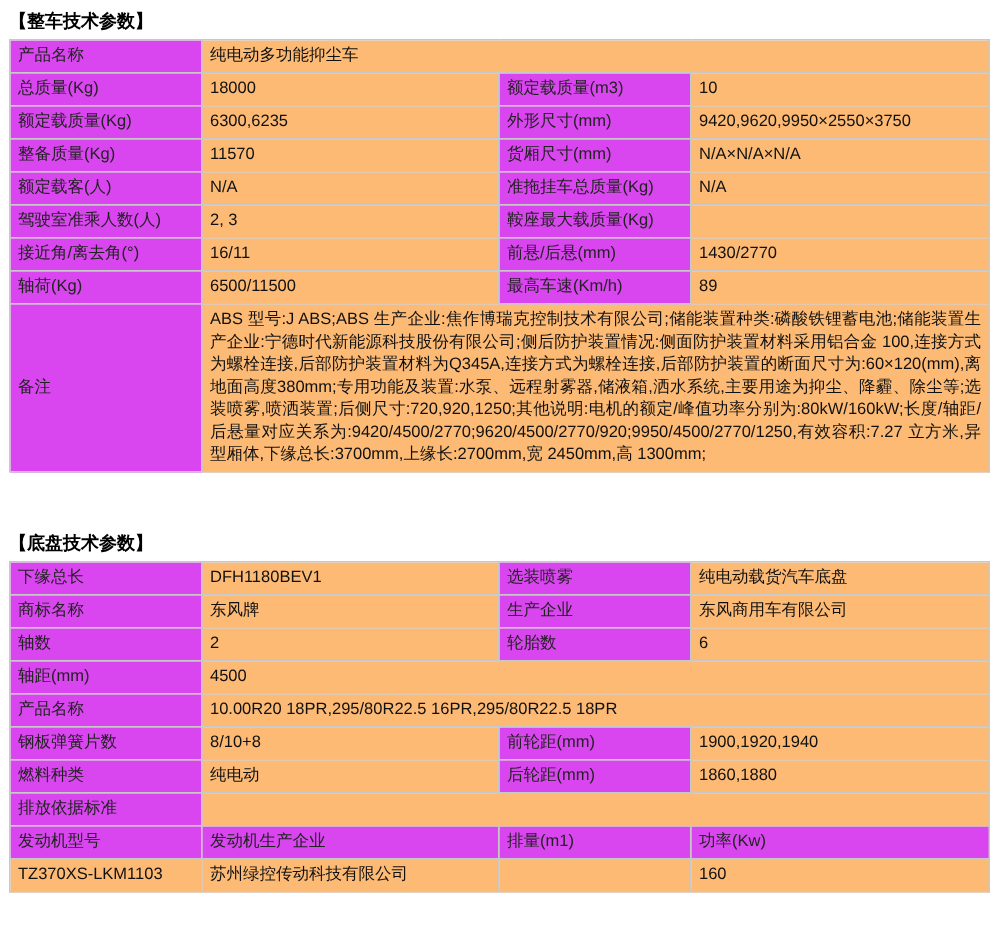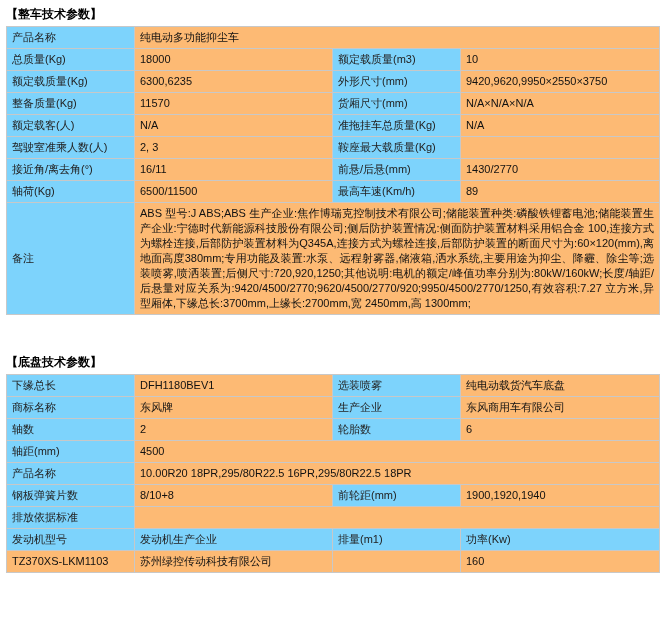--- a/index.html
+++ b/index.html
@@ -39,21 +39,21 @@
   }
   table.spec td {
     border: 1px solid #c8c8c8;
     padding: 3px 5px;
     font-size: 11px;
     line-height: 15px;
     vertical-align: middle;
     word-break: break-all;
   }
   td.lbl {
-    background: #7dd3fc;
+    background: #d946ef;
     color: #222;
     white-space: nowrap;
   }
   td.val {
     background: #fdba74;
     color: #111;
   }
   .col-a { width: 128px; }
   .col-b { width: 198px; }
   .col-c { width: 128px; }
@@ -167,20 +167,26 @@
         <td class="lbl">产品名称</td>
         <td class="val" colspan="3">10.00R20 18PR,295/80R22.5 16PR,295/80R22.5 18PR</td>
       </tr>
       <tr>
         <td class="lbl">钢板弹簧片数</td>
         <td class="val">8/10+8</td>
         <td class="lbl">前轮距(mm)</td>
         <td class="val">1900,1920,1940</td>
       </tr>
       <tr>
+        <td class="lbl">燃料种类</td>
+        <td class="val">纯电动</td>
+        <td class="lbl">后轮距(mm)</td>
+        <td class="val">1860,1880</td>
+      </tr>
+      <tr>
         <td class="lbl">排放依据标准</td>
         <td class="val blank-cell" colspan="3"></td>
       </tr>
       <tr>
         <td class="lbl">发动机型号</td>
         <td class="lbl">发动机生产企业</td>
         <td class="lbl">排量(m1)</td>
         <td class="lbl">功率(Kw)</td>
       </tr>
       <tr>

